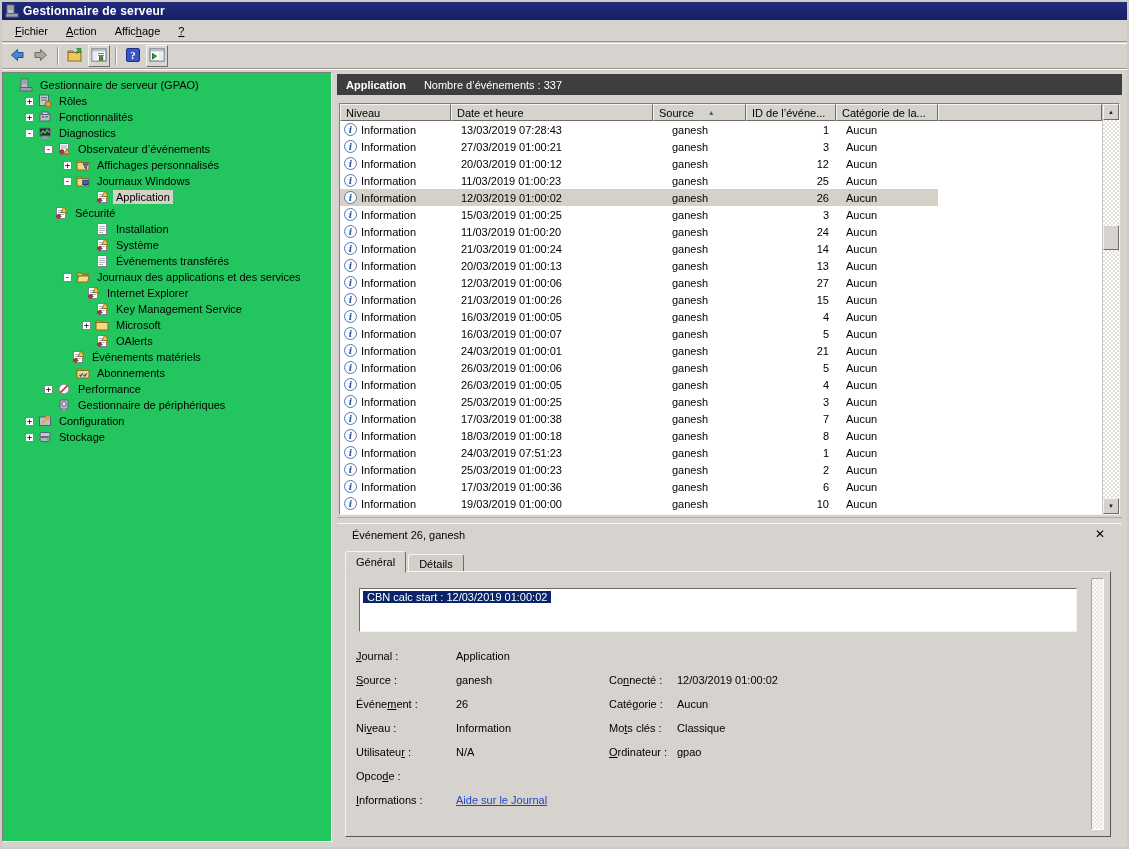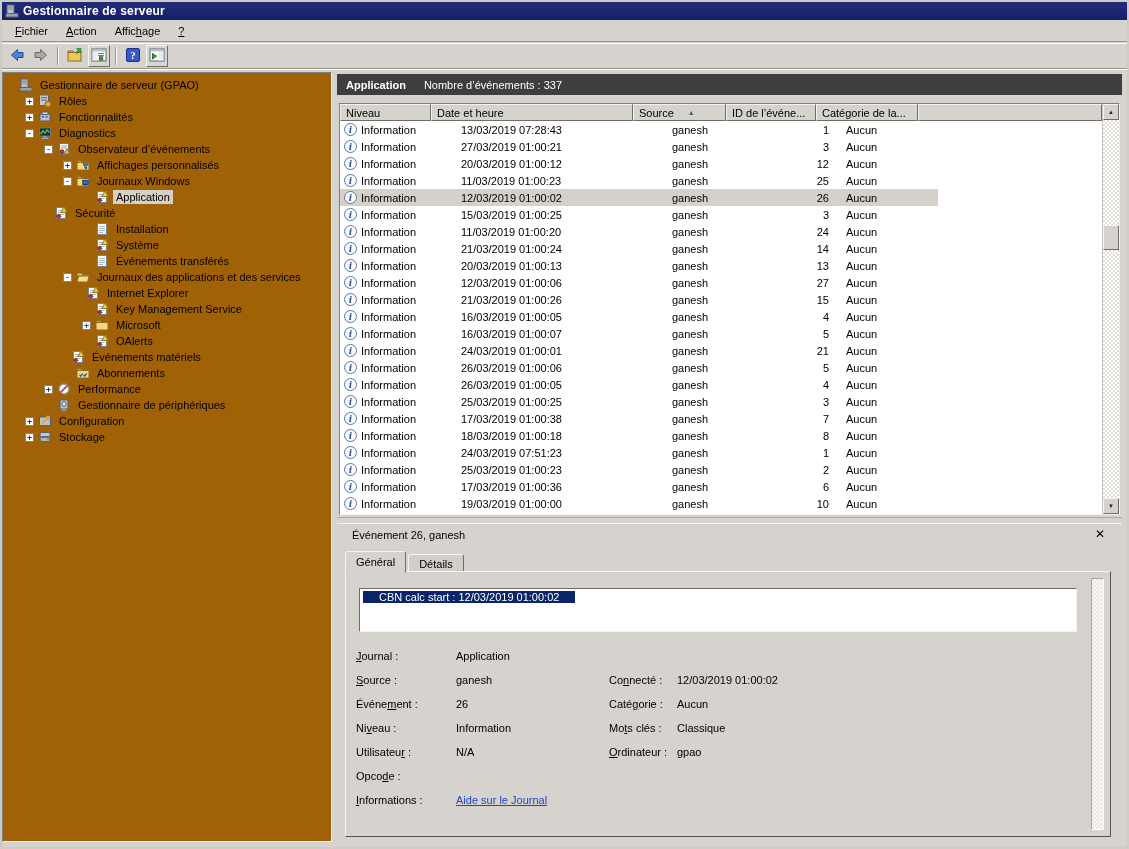--- a/index.html
+++ b/index.html
@@ -31,21 +31,21 @@
     background:#d6d3ce;border-top:1px solid #fff;border-bottom:1px solid #9a9789;
     display:flex;align-items:center;box-sizing:border-box;padding-left:4px;gap:2px;}
   .tb-btn{width:22px;height:22px;display:inline-flex;align-items:center;justify-content:center;}
   .tb-btn.framed{border:1px solid;border-color:#f4f3ef #6e6e66 #6e6e66 #f4f3ef;background:#d9d6d0;box-sizing:border-box;}
   .tb-sep{width:1px;height:18px;background:#9a9789;border-right:1px solid #fff;margin:0 3px;}
 
   
   .workspace{position:absolute;left:2px;top:69px;right:2px;bottom:2px;border-top:1px solid #fff;}
 
   
-  .tree-panel{position:absolute;left:0;top:2px;width:330px;height:770px;background:#a16207;
+  .tree-panel{position:absolute;left:0;top:2px;width:330px;height:770px;background:#22c55e;
     border:1px solid;border-color:#808080 #f4f3ef #f4f3ef #808080;box-sizing:border-box;
     overflow:hidden;padding-top:4px;}
   .tree-row{height:16px;display:flex;align-items:center;white-space:nowrap;cursor:default;}
   .expander{width:9px;height:9px;box-sizing:border-box;border:1px solid #848484;background:#fff;
     display:inline-flex;align-items:center;justify-content:center;
     font:9px/7px "DejaVu Sans Mono",monospace;margin-right:4px;flex:none;}
   .exp-spacer{width:13px;flex:none;}
   .tree-ic{width:14px;height:14px;margin-right:4px;flex:none;display:inline-flex;}
   .tree-label{padding:1px 3px;}
   .tree-label.selected{background:#d5d1c6;}
@@ -104,21 +104,21 @@
   .tabs{position:absolute;left:8px;top:28px;height:22px;display:flex;align-items:flex-end;}
   .tab{box-sizing:border-box;padding:3px 10px 2px;background:#d6d3ce;
     border:1px solid;border-color:#f4f3ef #6e6e66 transparent #f4f3ef;
     border-top-left-radius:3px;border-top-right-radius:3px;margin-right:2px;}
   .tab.active{height:22px;position:relative;z-index:3;padding-top:4px;}
   .tab.inactive{height:19px;background:#d2cfc8;}
   .d-content{position:absolute;left:8px;top:48px;width:766px;height:266px;background:#d6d3ce;
     border:1px solid;border-color:#f4f3ef #55544f #55544f #f4f3ef;box-sizing:border-box;z-index:2;}
   .msgbox{position:absolute;left:13px;top:16px;width:718px;height:44px;background:#fff;
     border:1px solid;border-color:#6e6e66 #f4f3ef #f4f3ef #6e6e66;box-sizing:border-box;padding:2px 3px;}
-  .msg-sel{background:#0a246a;color:#fff;padding:0 16px;display:inline-block;}
+  .msg-sel{background:#0a246a;color:#fff;padding:0 4px;display:inline-block;}
   .d-scrollstrip{position:absolute;right:6px;top:6px;bottom:6px;width:13px;
     border:1px solid;border-color:#aaa79e #fff #fff #aaa79e;box-sizing:border-box;
     background-image:conic-gradient(#fbfaf8 25%,#eae7e0 25% 50%,#fbfaf8 50% 75%,#eae7e0 75%);
     background-size:4px 4px;}
   .f-row{position:absolute;left:0;width:740px;height:16px;}
   .f-label1{position:absolute;left:10px;top:0;}
   .f-value1{position:absolute;left:110px;top:0;}
   .f-label2{position:absolute;left:263px;top:0;}
   .f-value2{position:absolute;left:331px;top:0;}
   .d-link{color:#2244cc;text-decoration:underline;cursor:default;}
@@ -490,21 +490,21 @@
   <div class="v-splitter"></div>
 
   <div class="right-pane">
     <div class="infobar">
       <span class="log-name">Application</span>
       <span class="log-count">Nombre d’événements : 337</span>
     </div>
 
     <div class="list-region">
       <div class="lheader">
-          <div class="hcell" style="width: 91px;">
+          <div class="hcell" style="width: 111px;">
             <span>Niveau</span>
           </div>
           <div class="hcell" style="width: 202px;">
             <span>Date et heure</span>
           </div>
           <div class="hcell" style="width: 93px;">
             <span>Source</span>
             <span class="sort">▲</span>
           </div>
           <div class="hcell" style="width: 90px;">

